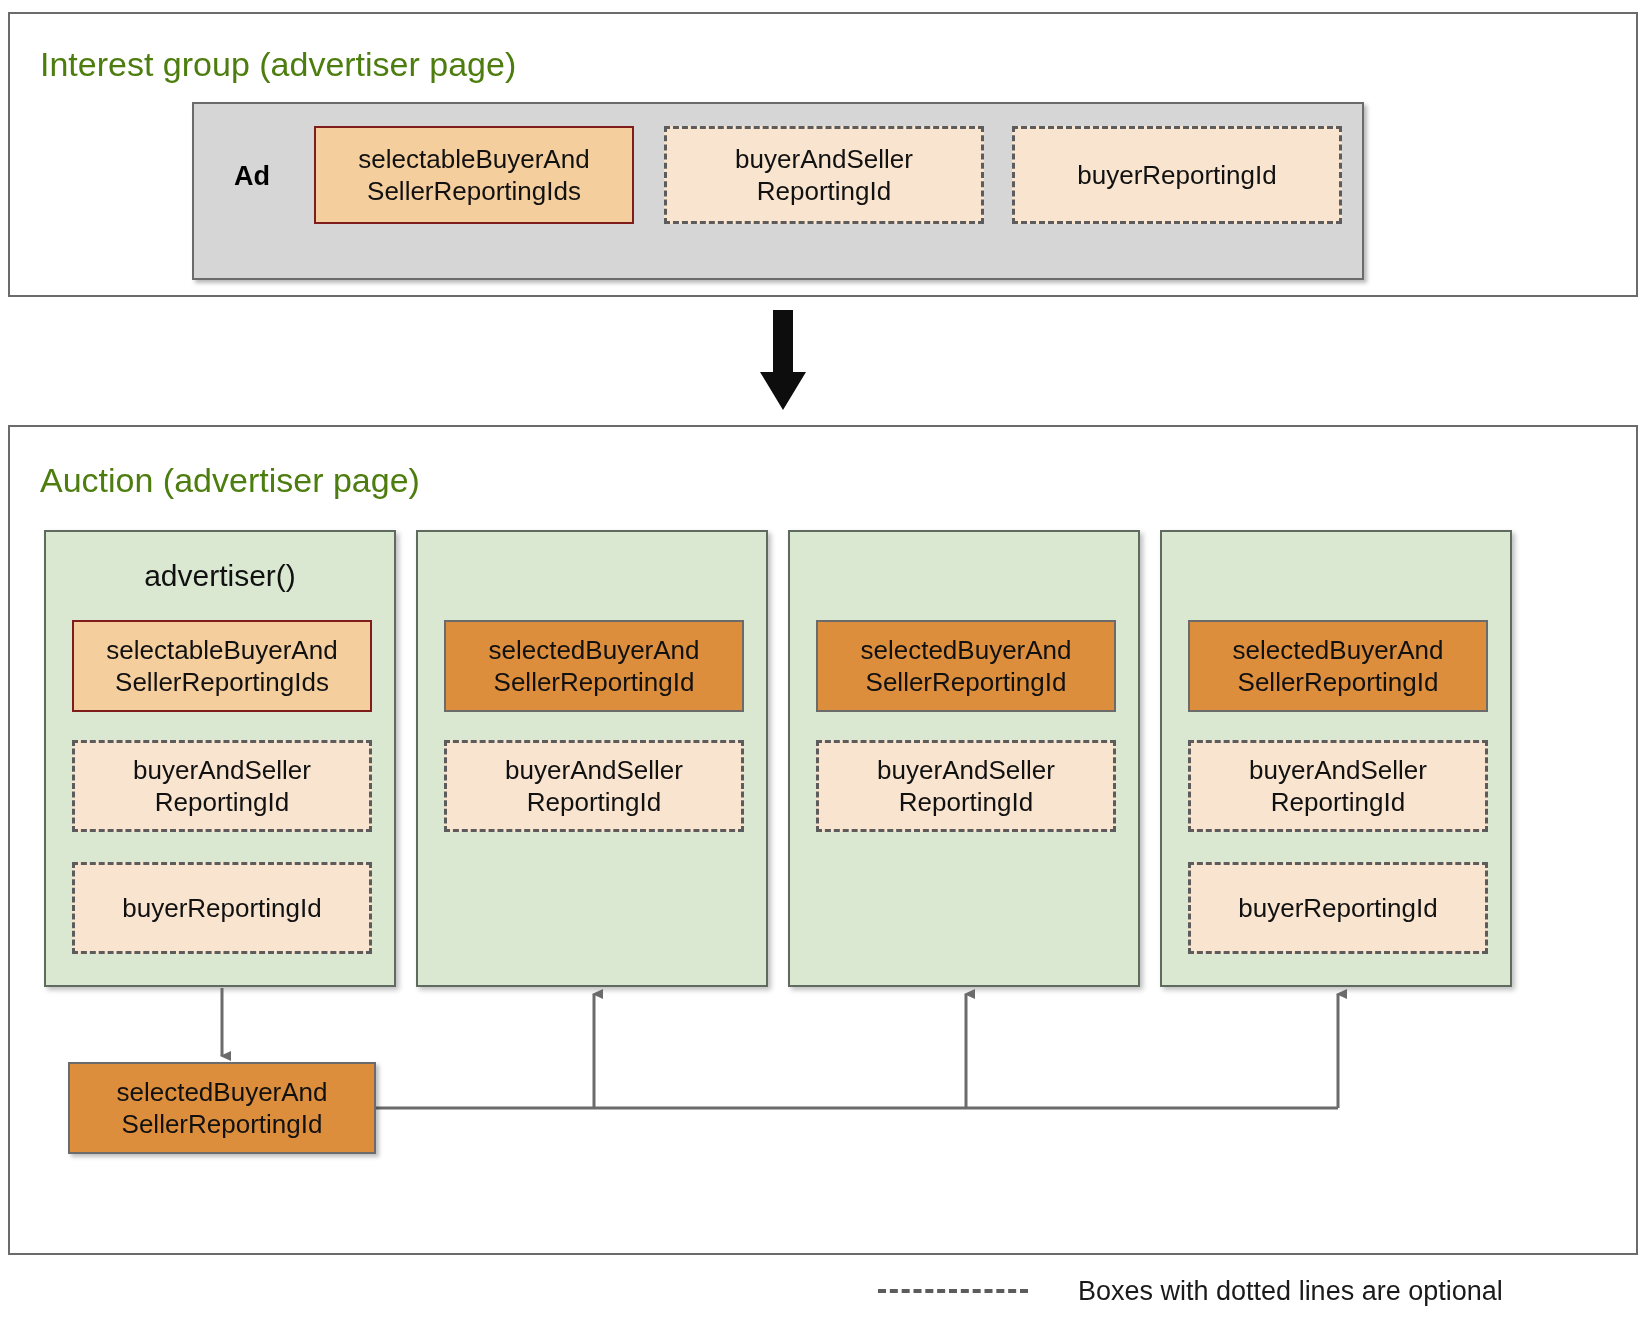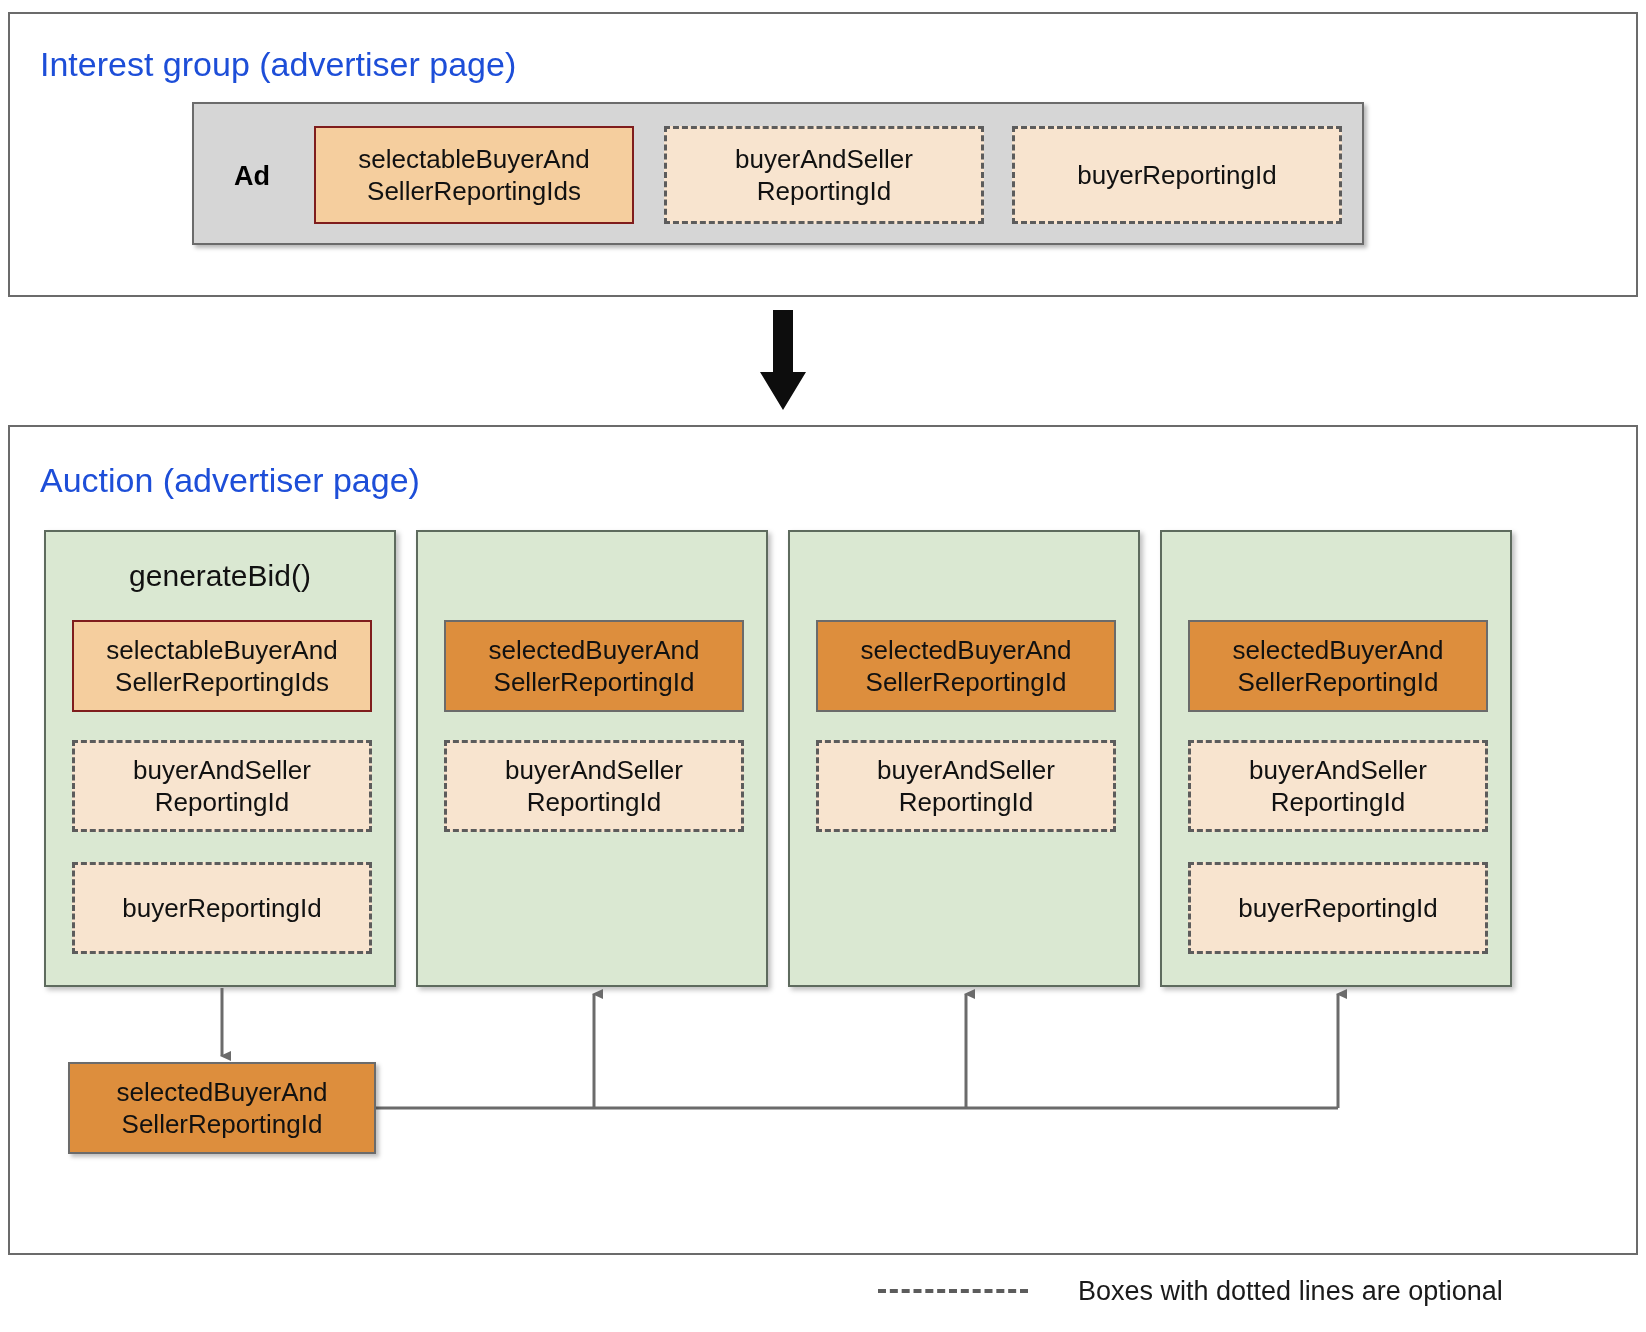--- a/index.html
+++ b/index.html
@@ -27,33 +27,33 @@
     box-sizing: border-box;
   }
   #panel-interest { left: 8px;  top: 12px;  width: 1630px; height: 285px; }
   #panel-auction  { left: 8px;  top: 425px; width: 1630px; height: 830px; }
 
   .panel-title {
     position: absolute;
     left: 30px;
     font-size: 34px;
     line-height: 40px;
-    color: #1d4ed8;
+    color: #4d7c0f;
     white-space: nowrap;
   }
   #title-interest { top: 30px; }
   #title-auction  { top: 33px; }
 
   
   #ad-container {
     position: absolute;
     left: 192px;
     top: 102px;
     width: 1172px;
-    height: 143px;
+    height: 178px;
     background: #d6d6d6;
     border: 2px solid #6b6b6b;
     box-sizing: border-box;
     box-shadow: 3px 3px 4px rgba(0,0,0,0.28);
   }
   #ad-label {
     position: absolute;
     left: 40px;
     top: 57px;
     font-size: 27px;
@@ -213,21 +213,21 @@
 
   <svg id="flow-arrow" viewBox="0 0 46 100">
     <path d="M13,0 L33,0 L33,62 L46,62 L23,100 L0,62 L13,62 Z" fill="#0d0d0d"></path>
   </svg>
 
   <div class="panel" id="panel-auction">
     <div class="panel-title" id="title-auction">Auction (advertiser page)</div>
   </div>
 
   <div class="fn-col" id="col-0">
-    <div class="fn-title">generateBid()</div>
+    <div class="fn-title">advertiser()</div>
     <div class="fieldbox fb-solid-light slot slot-1">selectableBuyerAnd
 SellerReportingIds</div>
     <div class="fieldbox fb-dashed slot slot-2">buyerAndSeller
 ReportingId</div>
     <div class="fieldbox fb-dashed slot slot-3">buyerReportingId</div>
   </div>
 
   <div class="fn-col" id="col-1">
     <div class="fieldbox fb-solid-dark slot slot-1">selectedBuyerAnd
 SellerReportingId</div>

